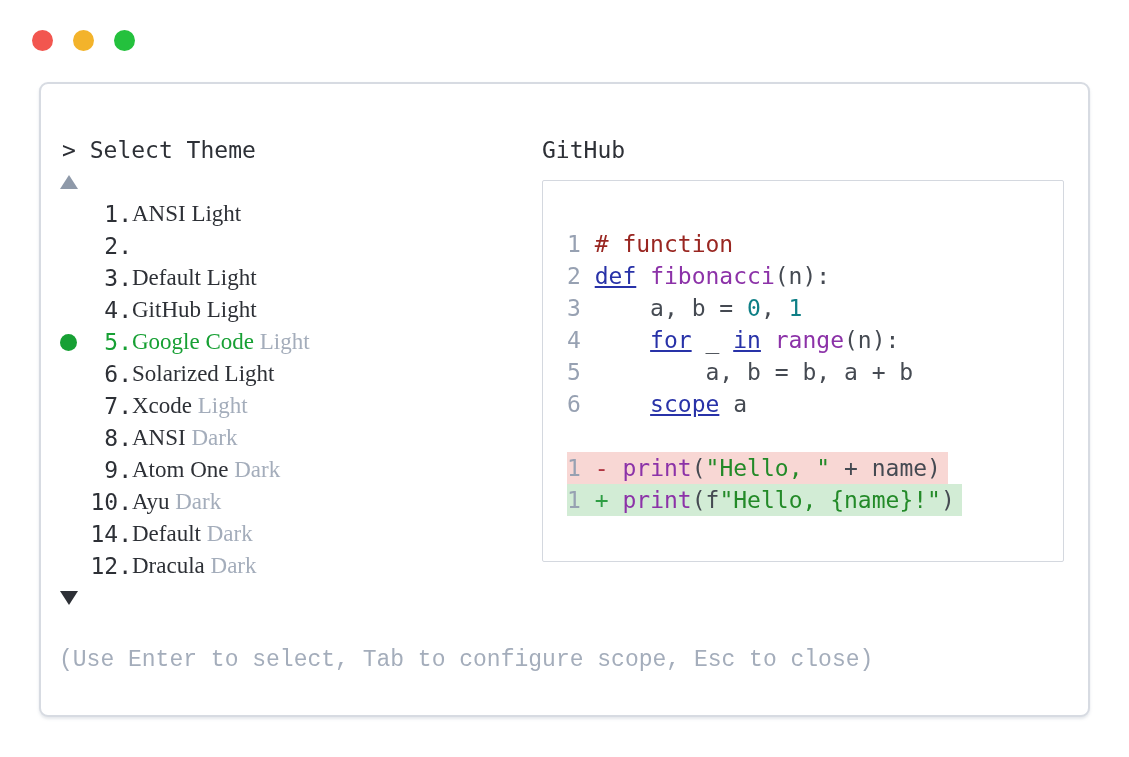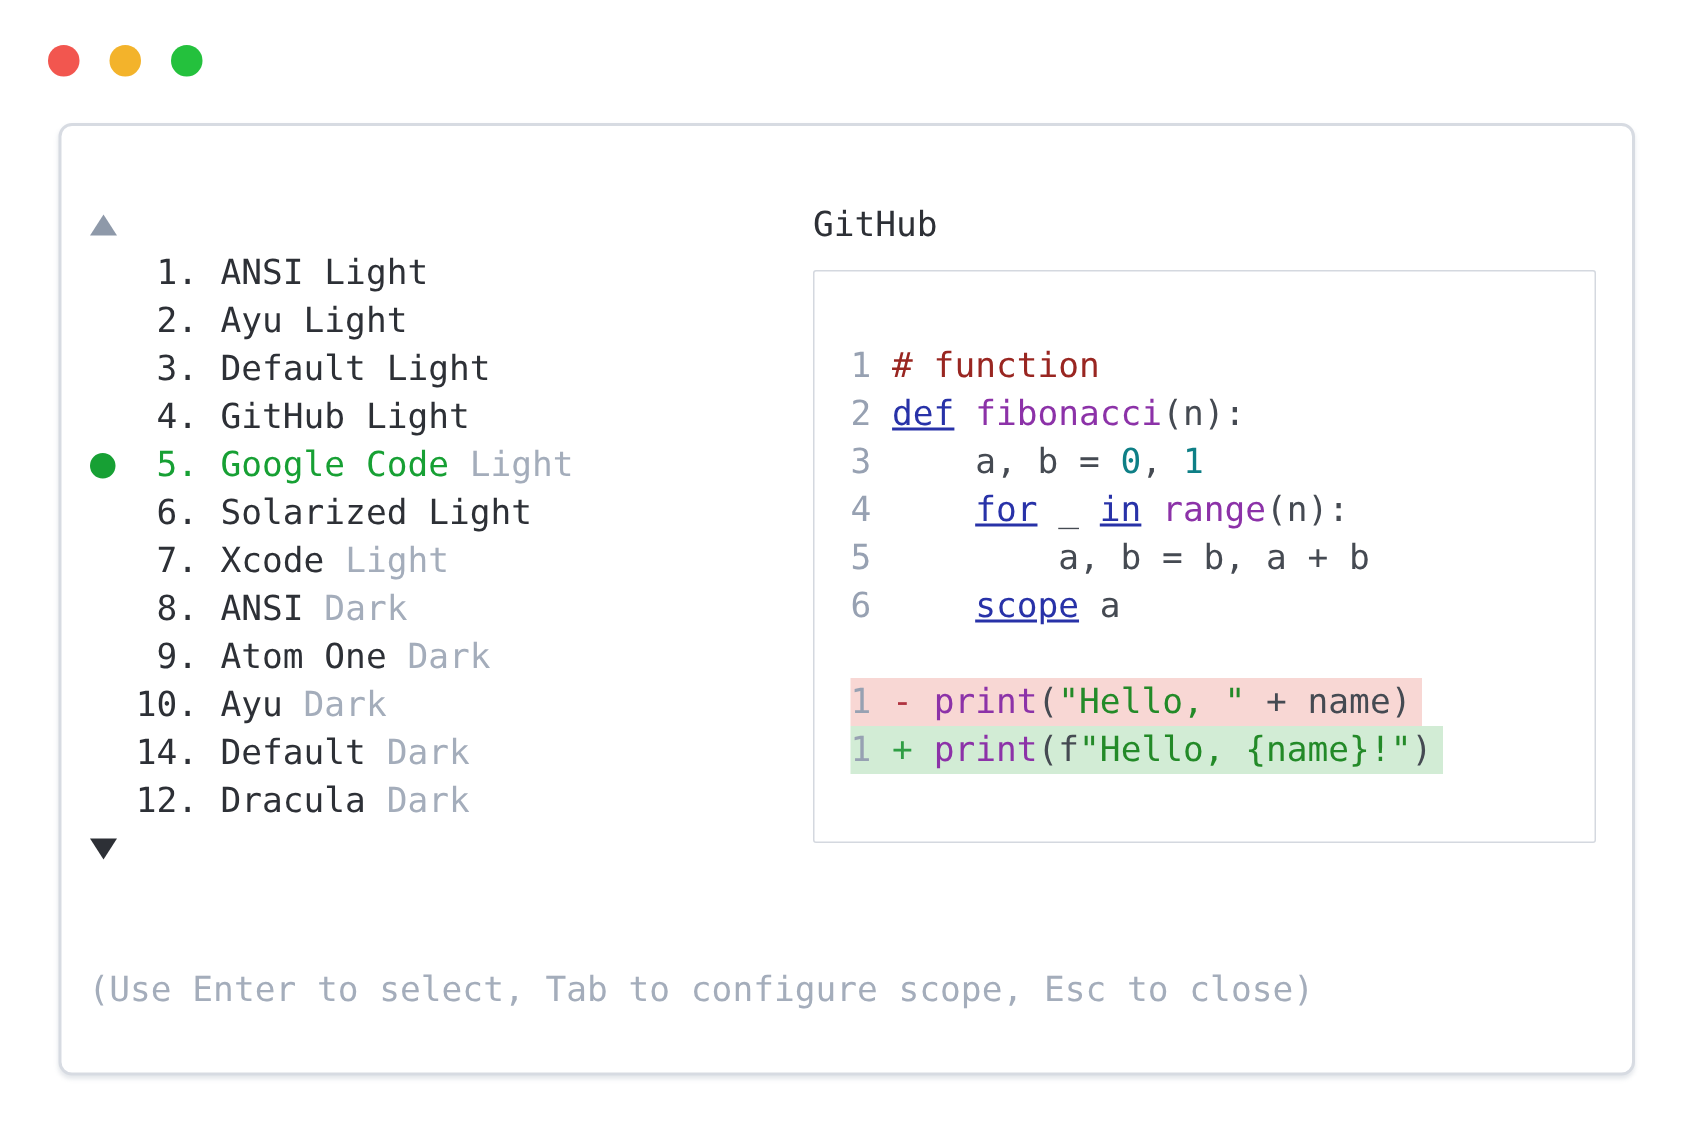--- a/index.html
+++ b/index.html
@@ -31,26 +31,26 @@
 
   .scroll-cell{height:32px;display:flex;align-items:center;}
   .tri{width:0;height:0;border-left:9px solid transparent;border-right:9px solid transparent;display:inline-block;cursor:default;}
   .tri.up{border-bottom:14px solid var(--scroll-up);}
   .tri.down{border-top:14px solid var(--text-dark);}
 
   .theme-row{display:flex;align-items:center;height:32px;line-height:32px;}
   .theme-row .marker{width:28px;display:flex;align-items:center;}
   .theme-row .dot{width:17px;height:17px;border-radius:50%;background:var(--selected-green);}
   .theme-row .num{width:44px;text-align:right;color:var(--text-dark);}
-  .theme-row .name{margin-left:15px;white-space:pre;}
+  .theme-row .name{white-space:pre;font-family:Liberation Serif, serif;}
   .theme-row .primary{color:var(--text-dark);}
   .theme-row .secondary{color:var(--text-muted);}
   .theme-row.selected .num,.theme-row.selected .primary{color:var(--selected-green);}
 
-  .hint{position:absolute;left:18px;top:560px;height:32px;line-height:32px;color:var(--text-muted);white-space:pre;}
+  .hint{position:absolute;left:18px;top:560px;height:32px;line-height:32px;color:var(--text-muted);white-space:pre;font-family:Liberation Mono, monospace;}
 
   .preview-label{position:absolute;left:501px;top:50px;height:32px;line-height:32px;color:var(--text-dark);}
   .preview-box{position:absolute;left:501px;top:96px;width:522px;height:382px;
     border:1.5px solid #d4d8df;border-radius:2px;background:#fff;
     padding:47px 0 16px 24px;overflow:hidden;}
   .code-row{height:32px;line-height:32px;white-space:pre;}
   .diff-pill{display:inline-block;height:32px;line-height:32px;padding-right:7px;}
   .diff-pill.removed{background:var(--removed-bg);}
   .diff-pill.added{background:var(--added-bg);}
 
@@ -70,33 +70,33 @@
 <div class="traffic">
   <span class="light red"></span>
   <span class="light yellow"></span>
   <span class="light green"></span>
 </div>
 
 <div class="panel">
   <div class="preview-label">GitHub</div>
 
   <div class="left-col">
+    <div class="row32 prompt">&gt; Select Theme</div>
     <div class="scroll-cell">
       <span class="tri up"></span>
     </div>
     <div>
         <div class="theme-row">
           <span class="marker"></span>
           <span class="num">1.</span>
           <span class="name"><span class="primary">ANSI Light</span></span>
         </div>
         <div class="theme-row">
           <span class="marker"></span>
           <span class="num">2.</span>
-          <span class="name"><span class="primary">Ayu Light</span></span>
         </div>
         <div class="theme-row">
           <span class="marker"></span>
           <span class="num">3.</span>
           <span class="name"><span class="primary">Default Light</span></span>
         </div>
         <div class="theme-row">
           <span class="marker"></span>
           <span class="num">4.</span>
           <span class="name"><span class="primary">GitHub Light</span></span>

